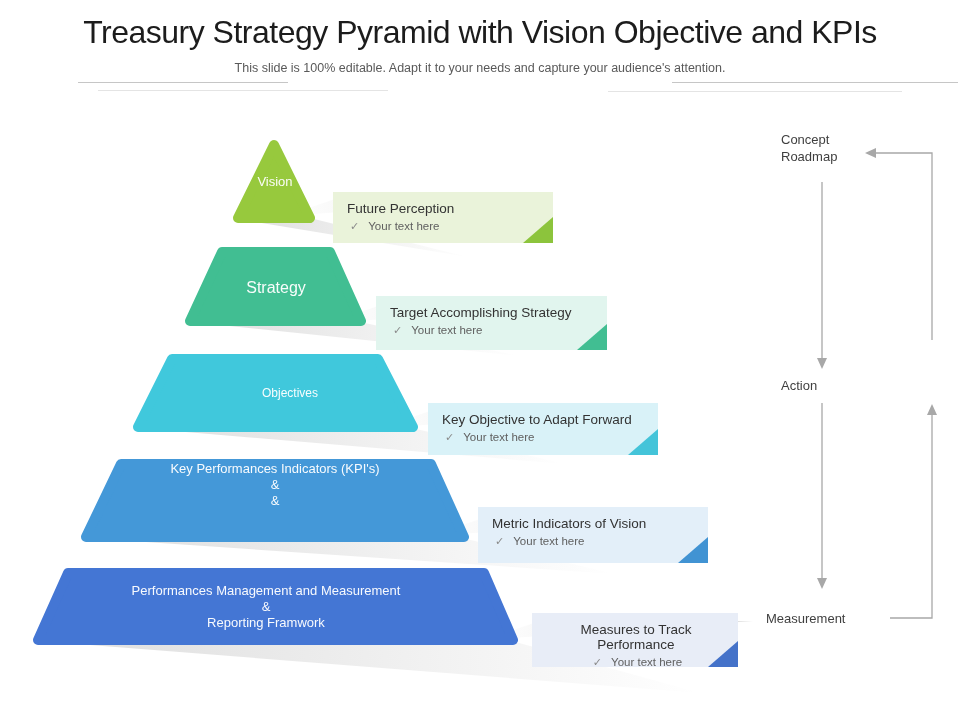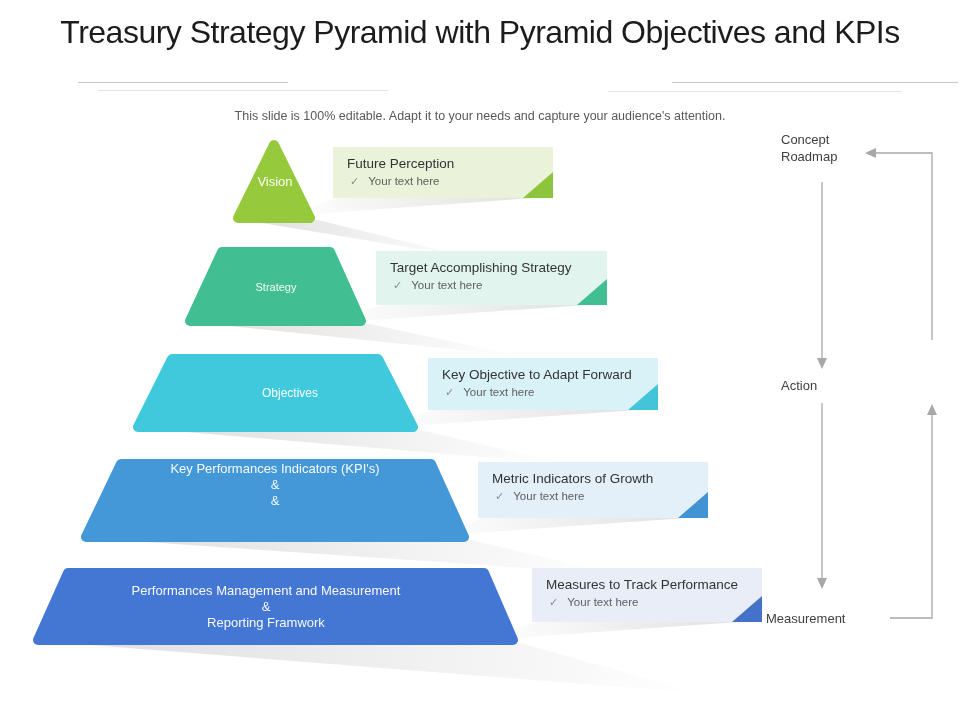--- a/index.html
+++ b/index.html
@@ -8,55 +8,56 @@
     font-family:"Liberation Sans",sans-serif;
   }
   
   .title{
     position:absolute;top:14px;left:0;width:960px;text-align:center;
     font-size:32px;letter-spacing:-0.5px;color:#1c1c1c;white-space:nowrap;font-weight:400;
   }
   .title .bold{font-weight:400;}
   .subtitle{
     position:absolute;top:61px;left:0;width:960px;text-align:center;
-    font-size:12.5px;color:#595959;margin-top:48px;
+    font-size:12.5px;color:#595959;
   }
   .divider{position:absolute;height:1px;background:#c6c6c6;}
   .divider.light{background:#e4e4e4;}
   
   svg.canvas{position:absolute;left:0;top:0;z-index:1;}
   
   .lvl-label{
     position:absolute;z-index:3;text-align:center;color:rgba(255,255,255,0.96);
     font-size:13px;line-height:15.8px;
   }
   
   .callout{
     position:absolute;z-index:2;box-sizing:border-box;
     padding:9px 12px 0 14px;
+    margin-top:45px;
   }
   .callout-title{font-size:13.5px;color:#333333;margin-bottom:4px;}
   .callout-item{font-size:11.5px;color:#606060;padding-left:3px;}
   .callout-item .check{color:#8a8a8a;margin-right:9px;font-size:11px;}
   .fold{
     position:absolute;right:0;bottom:0;width:0;height:0;
     border-left:30px solid transparent;border-bottom:26px solid #888;
   }
   
   .rail-label{
     position:absolute;z-index:3;font-size:13px;color:#3f3f3f;line-height:17px;
   }
 </style>
 </head>
 <body>
 
 <div class="slide">
 
   <div class="title">
-    <span class="bold">Treasury Strategy Pyramid</span><span> with Pyramid Objectives and KPIs</span>
+    <span class="bold">Treasury Strategy Pyramid</span><span> with Vision Objective and KPIs</span>
   </div>
   <div class="subtitle">This slide is 100% editable. Adapt it to your needs and capture your audience's attention.</div>
 
   <div class="divider" style="left:78px;top:82px;width:210px;"></div>
   <div class="divider" style="left:672px;top:82px;width:286px;"></div>
   <div class="divider light" style="left:98px;top:90px;width:290px;"></div>
   <div class="divider light" style="left:608px;top:91px;width:294px;"></div>
 
   <svg class="canvas" width="960" height="720" viewBox="0 0 960 720">
     <defs>
@@ -104,21 +105,21 @@
       <g>
         <polyline points="890,618 932,618 932,414" fill="none"></polyline>
         <polygon points="927,415 937,415 932,404" stroke="none"></polygon>
       </g>
     </g>
   </svg>
 
   <div class="lvl-label" style="left:234px;top:174px;width:82px;">
     <div>Vision</div>
   </div>
-  <div class="lvl-label" style="left:200px;top:280px;width:152px;font-size:11px;">
+  <div class="lvl-label" style="left:200px;top:280px;width:152px;font-size:16px;">
     <div>Strategy</div>
   </div>
   <div class="lvl-label" style="left:190px;top:386px;width:200px;font-size:12px;">
     <div>Objectives</div>
   </div>
   <div class="lvl-label" style="left:110px;top:461px;width:330px;">
     <div>Key Performances Indicators (KPI's)</div>
     <div>&amp;</div>
     <div>&amp;</div>
   </div>
@@ -146,28 +147,28 @@
 
   <div class="callout" style="left: 428px; top: 358px; width: 230px; height: 52px; background: rgb(217, 242, 248);">
     <div class="callout-title">Key Objective to Adapt Forward</div>
     <div class="callout-item">
       <span class="check">✓</span><span>Your text here</span>
     </div>
     <div class="fold" style="border-bottom-color: rgb(68, 196, 217);"></div>
   </div>
 
   <div class="callout" style="left: 478px; top: 462px; width: 230px; height: 56px; background: rgb(227, 239, 249);">
-    <div class="callout-title">Metric Indicators of Growth</div>
+    <div class="callout-title">Metric Indicators of Vision</div>
     <div class="callout-item">
       <span class="check">✓</span><span>Your text here</span>
     </div>
     <div class="fold" style="border-bottom-color: rgb(65, 147, 211);"></div>
   </div>
 
-  <div class="callout" style="left: 532px; top: 568px; width: 230px; height: 54px; background: rgb(232, 237, 247);">
+  <div class="callout" style="left: 532px; top: 568px; width: 206px; height: 54px; background: rgb(232, 237, 247); text-align: center;">
     <div class="callout-title">Measures to Track Performance</div>
     <div class="callout-item">
       <span class="check">✓</span><span>Your text here</span>
     </div>
     <div class="fold" style="border-bottom-color: rgb(68, 114, 201);"></div>
   </div>
 
   <div class="rail-label" style="left:781px;top:131px;width:84px;">Concept Roadmap</div>
   <div class="rail-label" style="left:781px;top:377px;width:84px;">Action</div>
   <div class="rail-label" style="left:766px;top:610px;width:112px;">Measurement</div>

